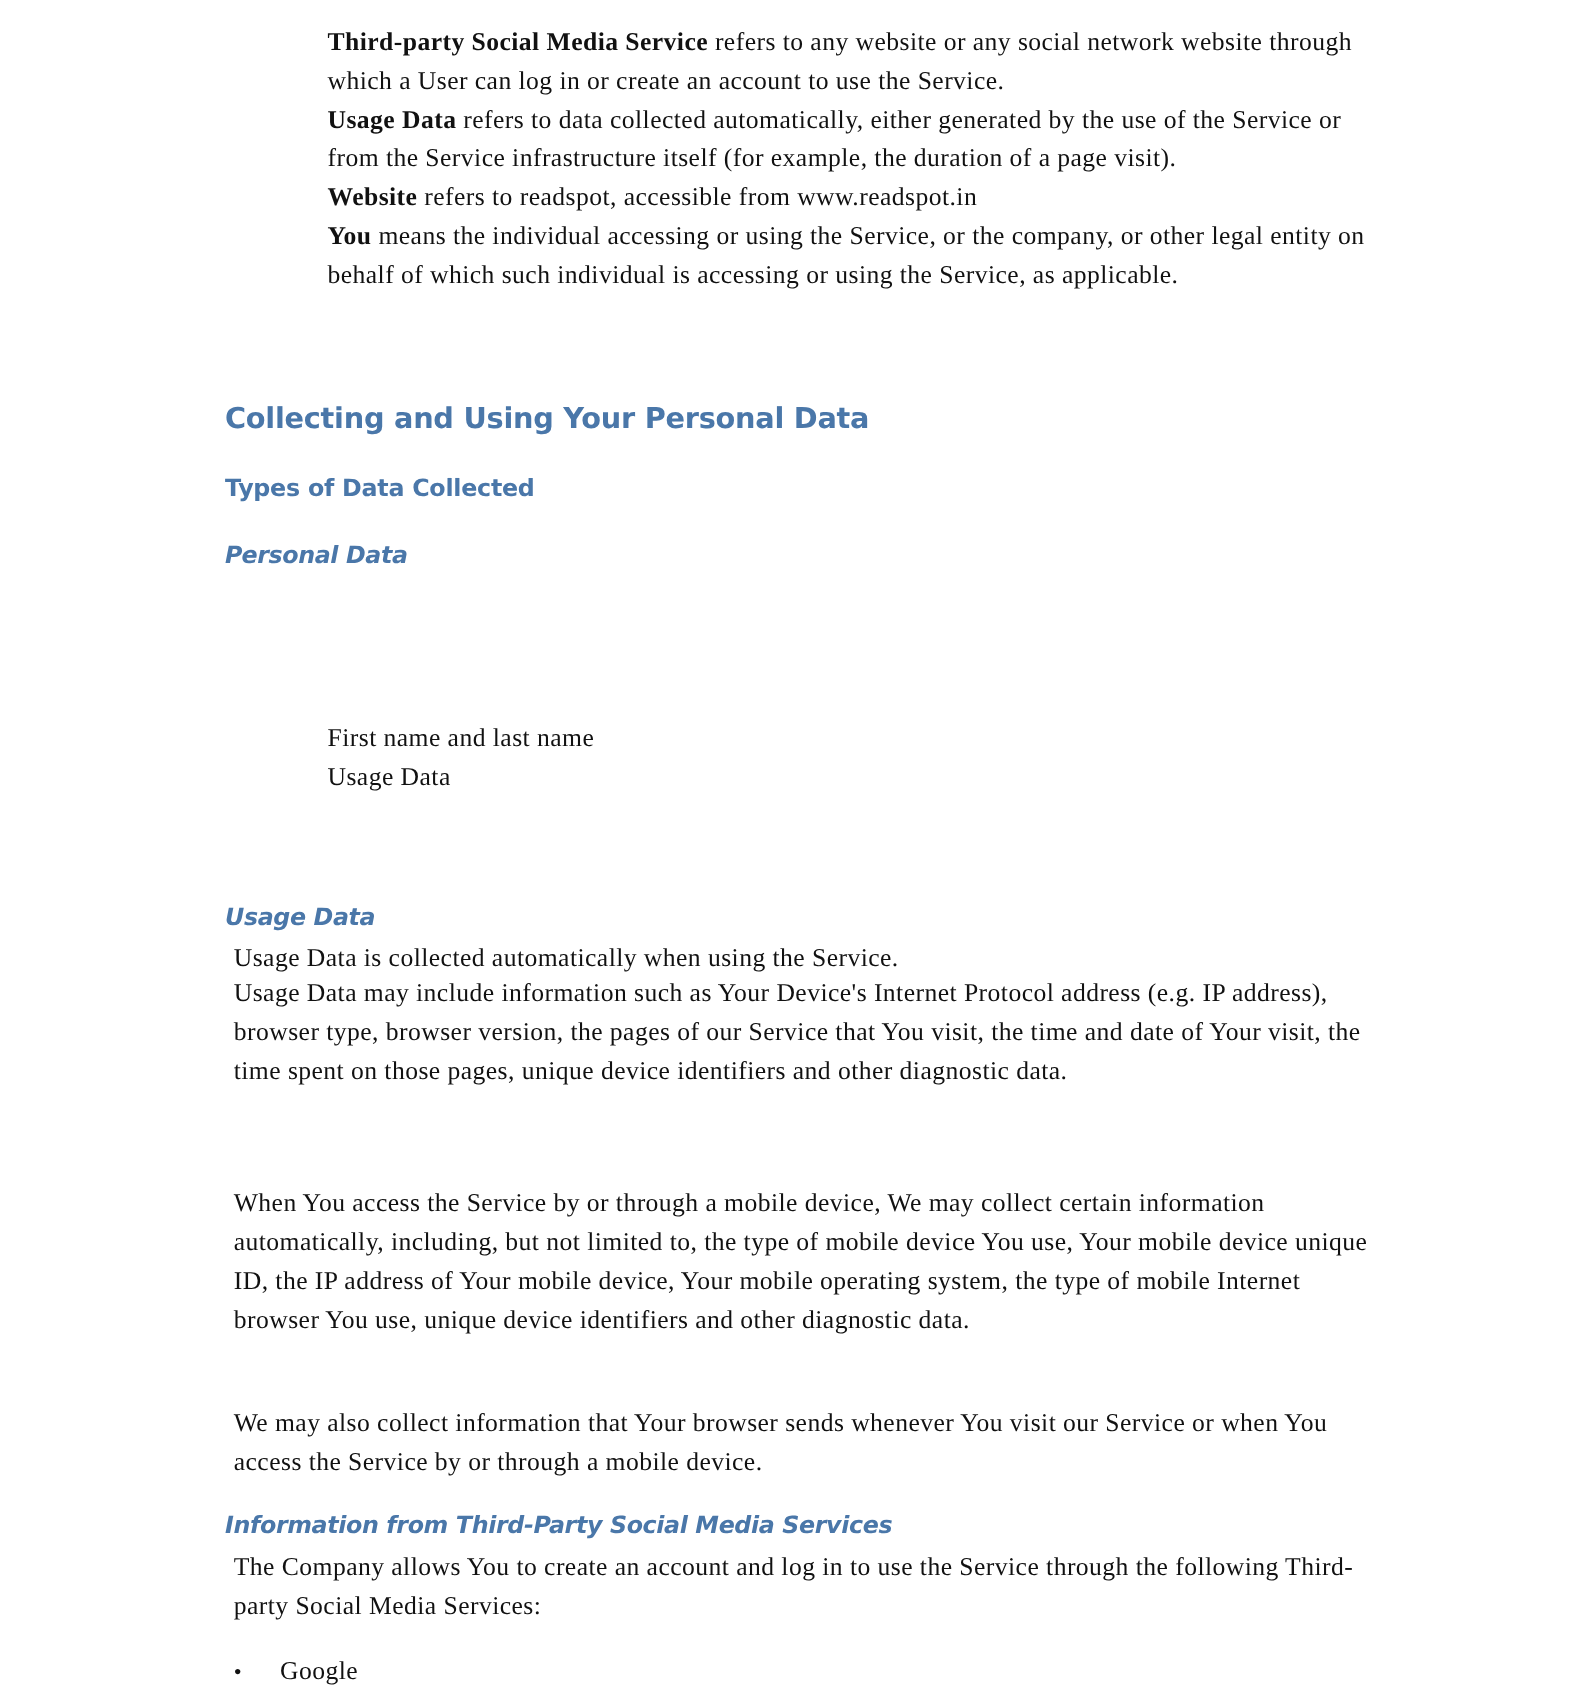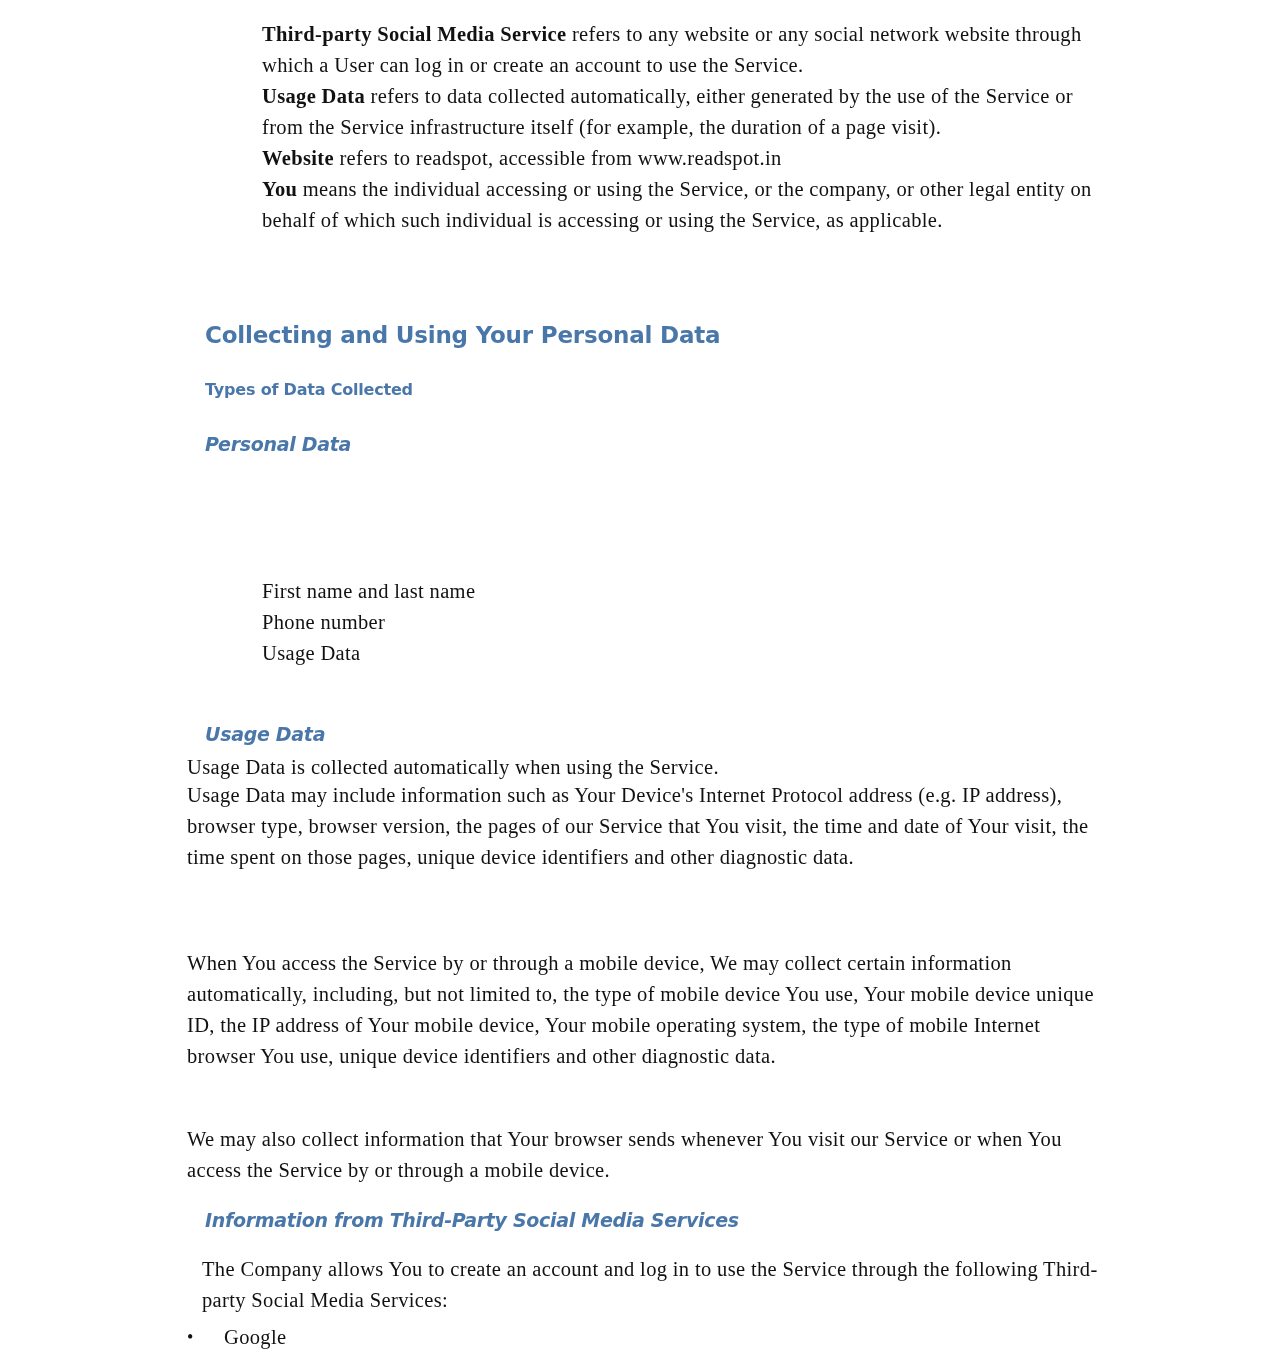--- a/index.html
+++ b/index.html
@@ -7,23 +7,23 @@
       width: 1275px; height: 1366px; position: relative; overflow: hidden;
       font-family: "DejaVu Serif", "Liberation Serif", serif;
       color: #111111;
     }
     .page { position: absolute; left: 0; top: 0; width: 1275px; height: 1366px; padding-left: 32px; }
     .body-text { font-family: "Liberation Serif", "DejaVu Serif", serif; font-size: 20.5px; line-height: 31px; color: #111; letter-spacing: 0.35px; }
     .indent { position: absolute; left: 262px; width: 840px; }
     .block { position: absolute; left: 187px; width: 910px; }
     .def p { margin: 0; }
     .def b { font-weight: bold; }
-    .h1, .h2, .h3 { font-family: "DejaVu Sans", "Liberation Sans", sans-serif; color: #4a77a9; font-weight: bold; margin: 0; position: absolute; left: 205px; }
+    .h1, .h2, .h3 { font-family: "DejaVu Sans", "Liberation Sans", sans-serif; color: #4a77a9; font-weight: bold; margin: 0; position: absolute; left: 180px; }
     .h1 { font-size: 23px; top: 322px; letter-spacing: -0.2px; }
-    .h2 { font-size: 16px; top: 380px; letter-spacing: -0.2px; }
+    .h2 { font-size: 19px; top: 380px; letter-spacing: -0.2px; }
     .h3 { font-size: 19px; font-style: italic; letter-spacing: -0.3px; }
     .list-plain { list-style: none; margin: 0; padding: 0; }
     .list-bullet { list-style: none; margin: 0; padding: 0; }
     .list-bullet li { position: relative; padding-left: 37px; }
     .bullet { position: absolute; left: 0; top: 0; font-size: 18px; }
   </style>
 </head>
 <body>
 
 <div class="page">
@@ -35,32 +35,31 @@
     <p><b>You</b><span> means the individual accessing or using the Service, or the company, or other legal entity on behalf of which such individual is accessing or using the Service, as applicable.</span></p>
   </div>
 
   <h1 class="h1">Collecting and Using Your Personal Data</h1>
   <h2 class="h2">Types of Data Collected</h2>
 
   <h3 class="h3" style="top:433px;">Personal Data</h3>
 
   <ul class="indent body-text list-plain" style="top:576px;">
     <li>First name and last name</li>
-    <li>Phone number</li>
     <li>Usage Data</li>
   </ul>
 
   <h3 class="h3" style="top:723px;">Usage Data</h3>
   <p class="block body-text" style="top:752px; margin:0;">Usage Data is collected automatically when using the Service.</p>
   <p class="block body-text" style="top:780px; margin:0;">Usage Data may include information such as Your Device's Internet Protocol address (e.g. IP address), browser type, browser version, the pages of our Service that You visit, the time and date of Your visit, the time spent on those pages, unique device identifiers and other diagnostic data.</p>
   <p class="block body-text" style="top:948px; margin:0;">When You access the Service by or through a mobile device, We may collect certain information automatically, including, but not limited to, the type of mobile device You use, Your mobile device unique ID, the IP address of Your mobile device, Your mobile operating system, the type of mobile Internet browser You use, unique device identifiers and other diagnostic data.</p>
   <p class="block body-text" style="top:1124px; margin:0;">We may also collect information that Your browser sends whenever You visit our Service or when You access the Service by or through a mobile device.</p>
 
   <h3 class="h3" style="top:1209px;">Information from Third-Party Social Media Services</h3>
-  <p class="block body-text" style="top:1239px; margin:15px;">The Company allows You to create an account and log in to use the Service through the following Third-party Social Media Services:</p>
+  <p class="block body-text" style="top:1239px; margin:0;">The Company allows You to create an account and log in to use the Service through the following Third-party Social Media Services:</p>
 
   <ul class="block body-text list-bullet" style="top:1322px;">
     <li>
       <span class="bullet">•</span>
       <span>Google</span>
     </li>
   </ul>
 
 </div>
 

